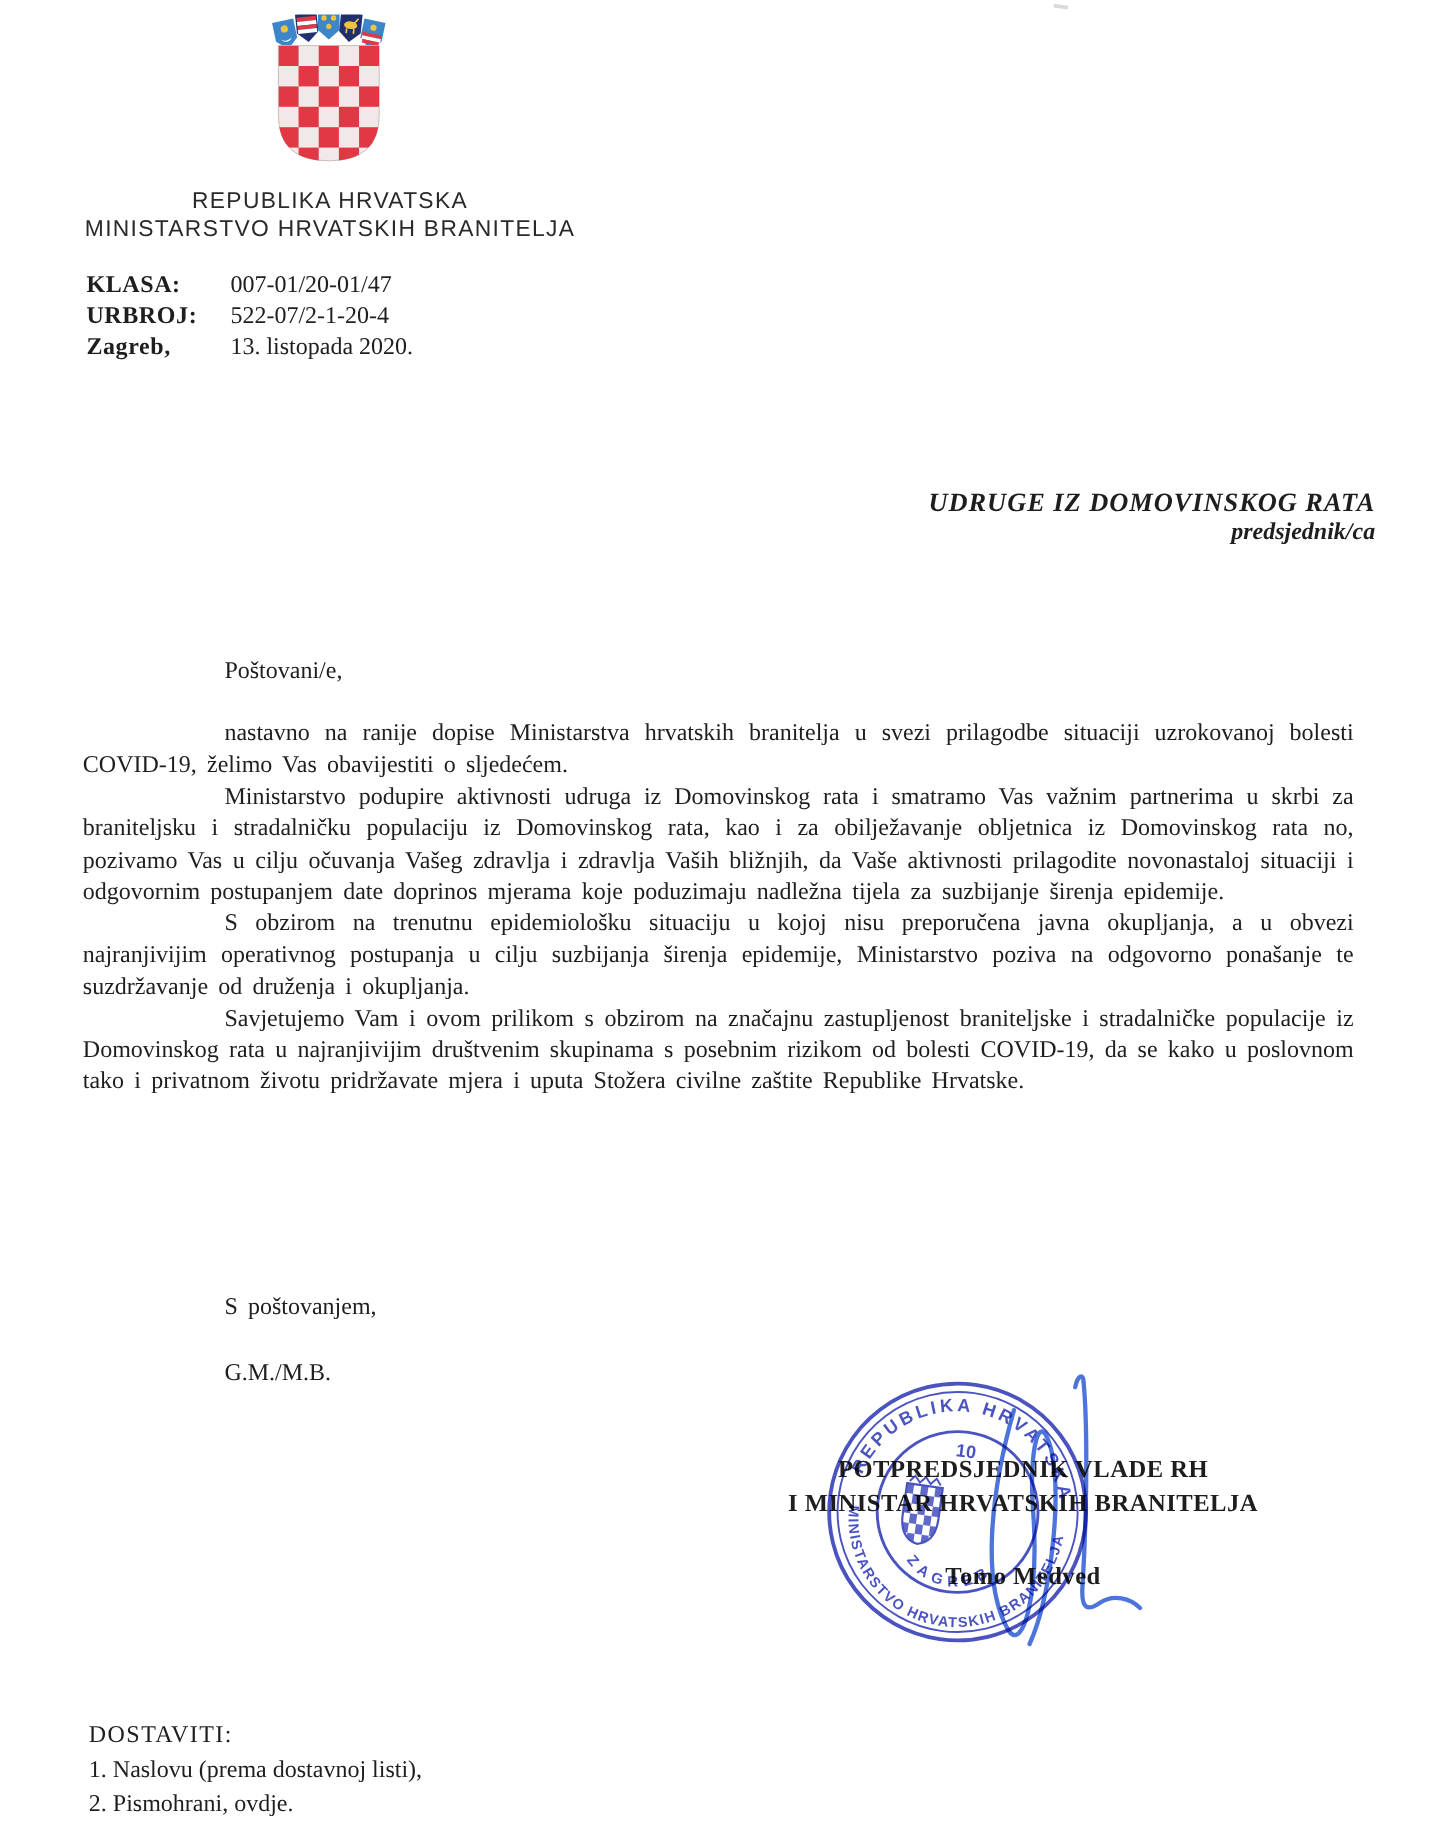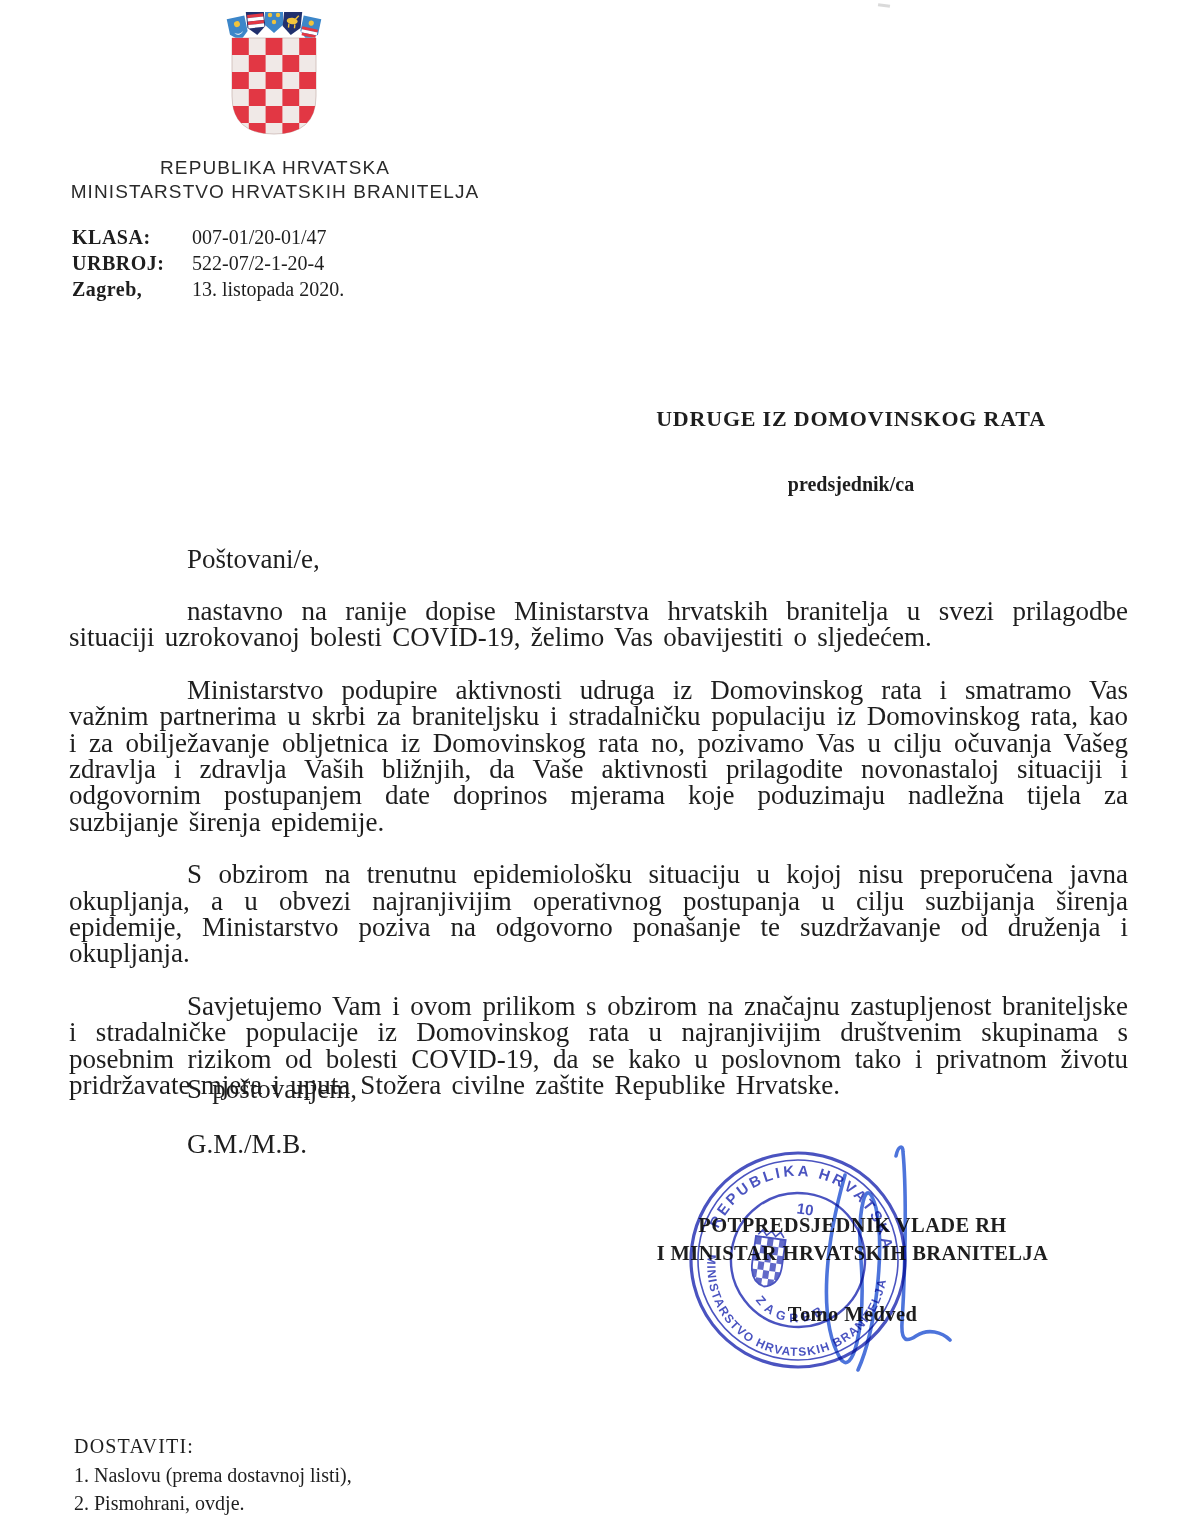--- a/index.html
+++ b/index.html
@@ -11,28 +11,28 @@
   .emblem { position:absolute; left:226px; top:12px; width:96px; height:124px; }
   .org-block {
     position:absolute; left:40px; top:156px; width:470px; text-align:center;
     font-family:"Liberation Sans", sans-serif; font-size:19px; line-height:23.5px;
     letter-spacing:1.1px; color:#2a2a2a; white-space:nowrap;
   }
   
   .meta { position:absolute; left:72px; top:224px; font-size:20px; line-height:26px; }
   .meta .lbl { display:inline-block; width:120px; font-weight:bold; letter-spacing:0.5px; }
   
-  .recipient { position:absolute; left:556px; top:406px; width:590px; text-align:center; line-height:25px; }
+  .recipient { position:absolute; left:556px; top:406px; width:590px; text-align:right; line-height:25px;font-style:italic; }
   .recipient .r1 { font-weight:bold; font-size:22px; letter-spacing:0.8px; }
-  .recipient .r2 { font-weight:bold; font-size:20px;margin-top:41px; }
-  
-  .bodycol { position:absolute; left:69px; width:1059px; font-size:27px; line-height:26.4px;
+  .recipient .r2 { font-weight:bold; font-size:20px; }
+  
+  .bodycol { position:absolute; left:69px; width:1059px; font-size:20px; line-height:26.4px;
              text-align:justify; word-spacing:3.5px;font-family:Liberation Serif, serif; }
   .bodycol p { margin:0; text-indent:118px; }
-  .paras p + p { margin-top:26px; }
+  .paras p + p { }
   .salutation { top:546px; }
   .paras      { top:598px; }
   .closing    { top:1076px; }
   .initials   { top:1131px; }
   
   .sig-text { position:absolute; left:600px; top:1212px; width:505px; text-align:center;
               font-weight:bold; font-size:20.5px; line-height:27.5px; letter-spacing:0.4px; }
   .sig-name { margin-top:34px; font-size:20.5px; }
   .stamp { position:absolute; left:678px; top:1138px; width:240px; height:240px;
            opacity:0.85; mix-blend-mode:multiply; }

